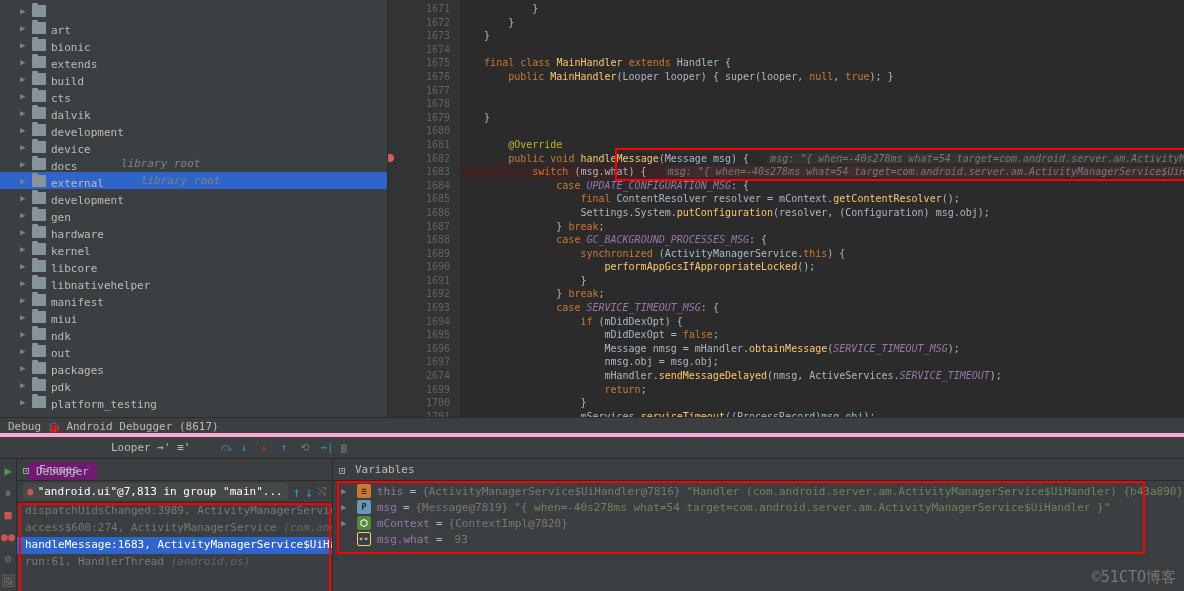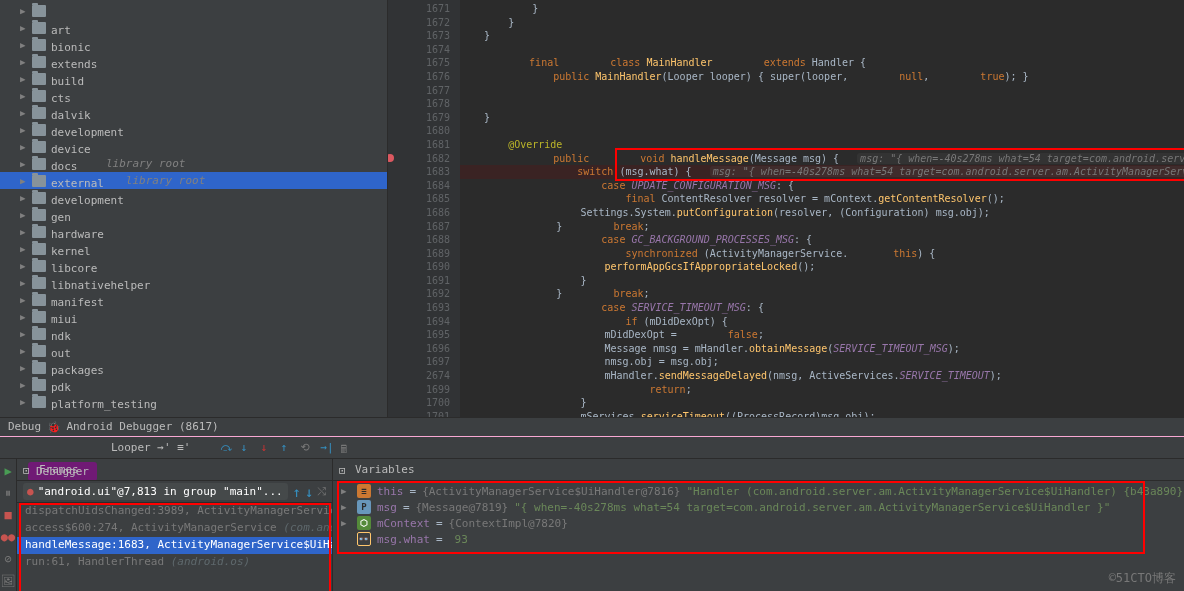--- a/index.html
+++ b/index.html
@@ -6,36 +6,36 @@
 body { font-family: "Menlo", "Consolas", monospace; font-size: 11px; background: #2b2b2b; color: #a9b7c6; overflow: hidden; width: 1184px; height: 591px; }
 .main-area { display: flex; height: 417px; }
 .sidebar { width: 388px; background: #3c3f41; border-right: 1px solid #2b2b2b; overflow: hidden; }
 .tree { padding: 2px 0; }
 .tree-item { display: flex; align-items: center; height: 17px; padding-left: 20px; cursor: pointer; white-space: nowrap; }
 .tree-item.selected { background: #2f65ca; color: #fff; }
 .arrow { width: 10px; font-size: 9px; color: #808080; margin-right: 2px; }
 .folder-icon { width: 14px; height: 12px; display: inline-block; margin-right: 5px; background: #87939a; border-radius: 1px; position: relative; }
 .folder-icon::before { content: ""; position: absolute; top: -2px; left: 0; width: 6px; height: 2px; background: #87939a; border-radius: 1px 1px 0 0; }
 .folder-name { color: #bbb; margin-top: 40px; }
-.lib-root { color: #808080; font-style: italic; margin-left: 2px; }
+.lib-root { color: #808080; font-style: italic; margin-left: 17px; }
 .editor { flex: 1; background: #2b2b2b; display: flex; overflow: hidden; position: relative; }
 .gutter { width: 72px; background: #313335; color: #606366; text-align: right; padding-right: 10px; line-height: 13.6px; font-size: 10px; padding-top: 2px; }
 .gutter div { height: 13.6px; position: relative; }
 .bp { position: absolute; left: -2px; top: 2px; width: 8px; height: 8px; border-radius: 50%; background: #db5860; }
 .code { flex: 1; line-height: 13.6px; font-size: 10px; white-space: pre; padding-top: 2px; overflow: hidden; }
 .code-line { height: 13.6px; }
-.kw { color: #cc7832; margin-left: 45px; }
+.kw { color: #cc7832; }
 .method-decl { color: #ffc66d; }
 .const { color: #9876aa; font-style: italic; }
 .ann { color: #bbb529; }
 .hint { color: #787878; background: rgba(100,100,100,.15); padding: 0 3px; border-radius: 3px; font-style: italic; }
 .bp-line { background: #3a2323; }
 .red-box { position: absolute; border: 2px solid #ff0000; pointer-events: none; }
 .debug-panel { height: 174px; background: #3c3f41; border-top: 1px solid #2b2b2b; display: flex; flex-direction: column; }
-.debug-title { height: 19px; background: #3c3f41; color: #bbb; padding: 2px 8px; font-size: 11px; border-bottom: 1px solid #f9a8d4; }
+.debug-title { height: 19px; background: #3c3f41; color: #bbb; padding: 2px 8px; font-size: 11px; border-bottom: 4px solid #f9a8d4; }
 .debug-tabs { height: 22px; display: flex; align-items: center; padding-left: 28px; gap: 6px; border-bottom: 1px solid #2b2b2b; }
 .tab { padding: 3px 8px; color: #bbb; cursor: pointer; font-size: 11px; }
 .tab.active { background: #701a75; border-radius: 3px; margin-top: 48px; }
 .tb-icon { width: 14px; height: 14px; display: inline-block; }
 .debug-body { flex: 1; display: flex; position: relative; }
 .left-tool { width: 28px; background: #3c3f41; border-right: 1px solid #2b2b2b; display: flex; flex-direction: column; align-items: center; padding-top: 4px; gap: 6px; }
 .tool-btn { width: 16px; height: 16px; cursor: pointer; display: flex; align-items: center; justify-content: center; font-size: 12px; }
 .frames-panel { width: 316px; border-right: 1px solid #2b2b2b; display: flex; flex-direction: column; position: relative; }
 .panel-hdr { height: 22px; display: flex; align-items: center; padding: 0 6px; color: #bbb; border-bottom: 1px solid #2b2b2b; gap: 4px; font-size: 11px; }
 .thread-select { flex: 1; background: #45494a; color: #fff; padding: 2px 4px; border-radius: 3px; display: flex; align-items: center; gap: 4px; overflow: hidden; white-space: nowrap; }
@@ -49,21 +49,21 @@
 .var-item { height: 16px; padding: 1px 8px; display: flex; align-items: center; gap: 6px; white-space: nowrap; font-size: 11px; }
 .var-arrow { width: 10px; color: #808080; font-size: 9px; }
 .var-icon { width: 14px; height: 14px; display: inline-flex; align-items: center; justify-content: center; font-size: 9px; font-weight: bold; border-radius: 2px; }
 .vi-this { background: #cc7832; color: #2b2b2b; }
 .vi-p { background: #6897bb; color: #2b2b2b; }
 .vi-f { background: #548a3a; color: #fff; }
 .vi-w { background: #3c3f41; border: 1px solid #ffc66d; color: #ffc66d; }
 .var-name { color: #9876aa; }
 .var-type { color: #787878; }
 .var-val { color: #6a8759; }
-.watermark { position: absolute; right: 8px; bottom: 4px; color: #787878; font-size: 12px; }
+.watermark { position: absolute; right: 8px; bottom: 4px; color: #787878; font-size: 15px; }
 </style>
 </head>
 <body>
 
 <div class="main-area">
   <div class="sidebar">
     <div class="tree" id="tree">
         <div class="tree-item">
           <span class="arrow">▶</span>
           <span class="folder-icon"></span>

